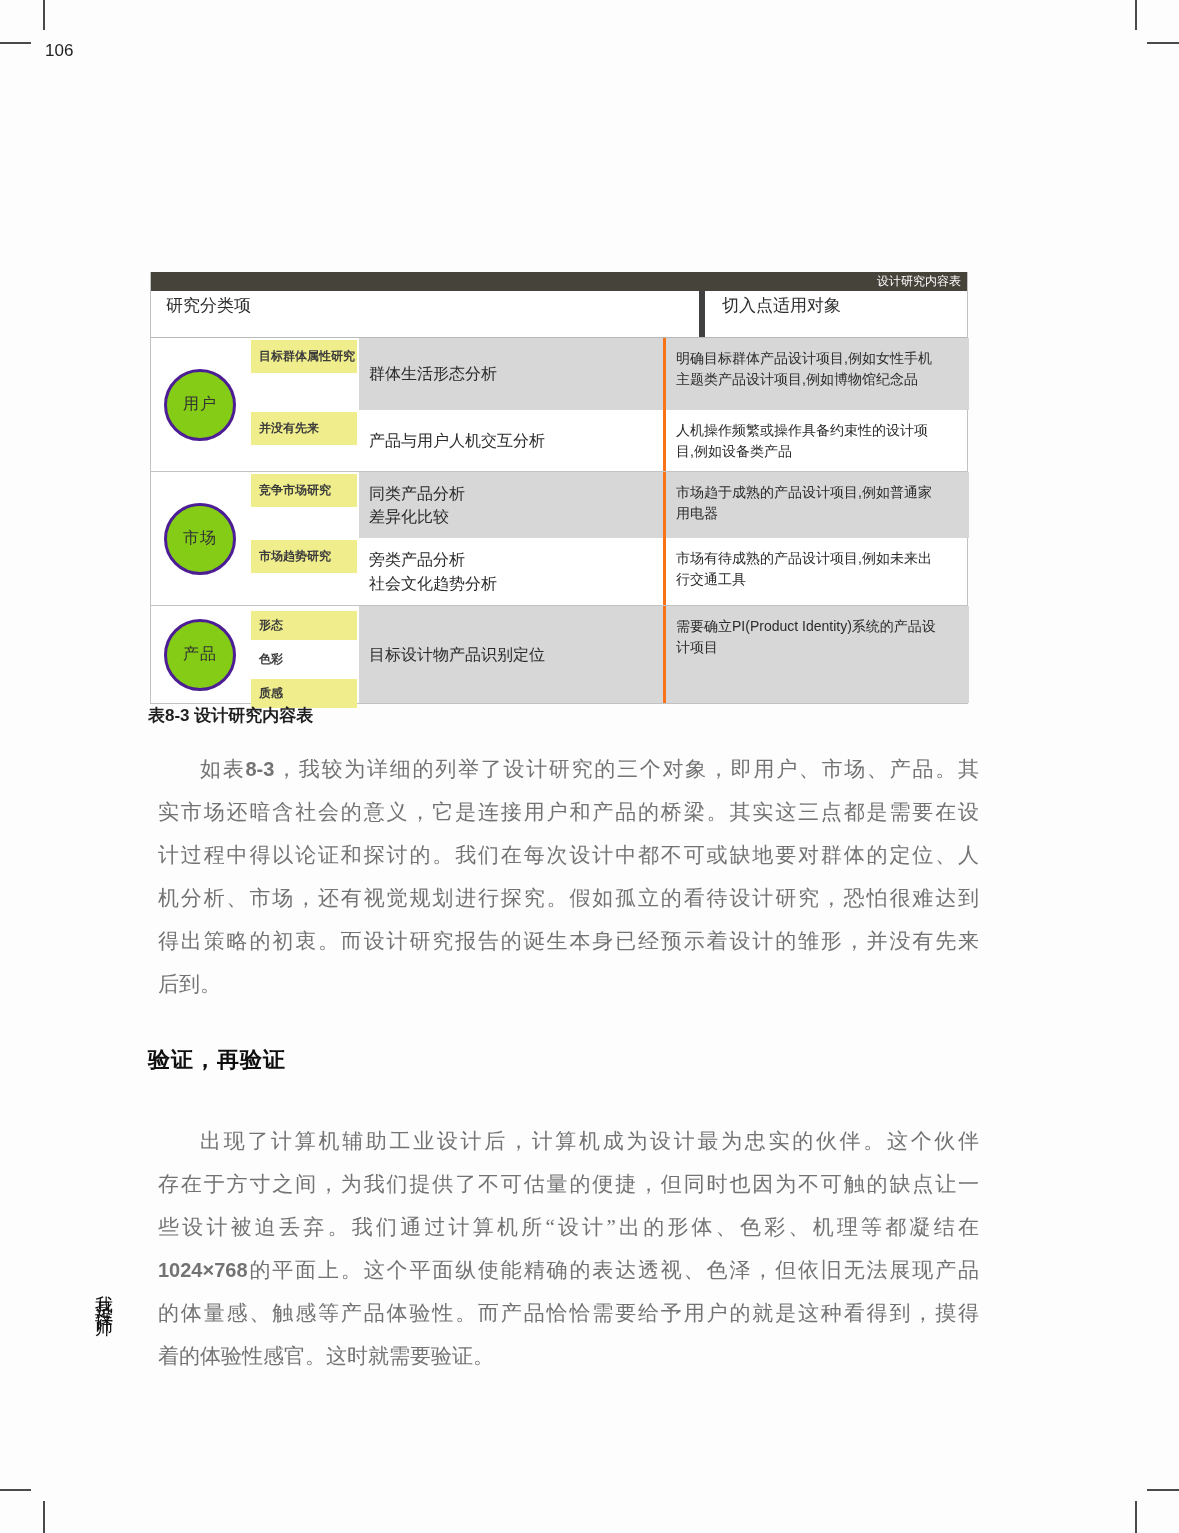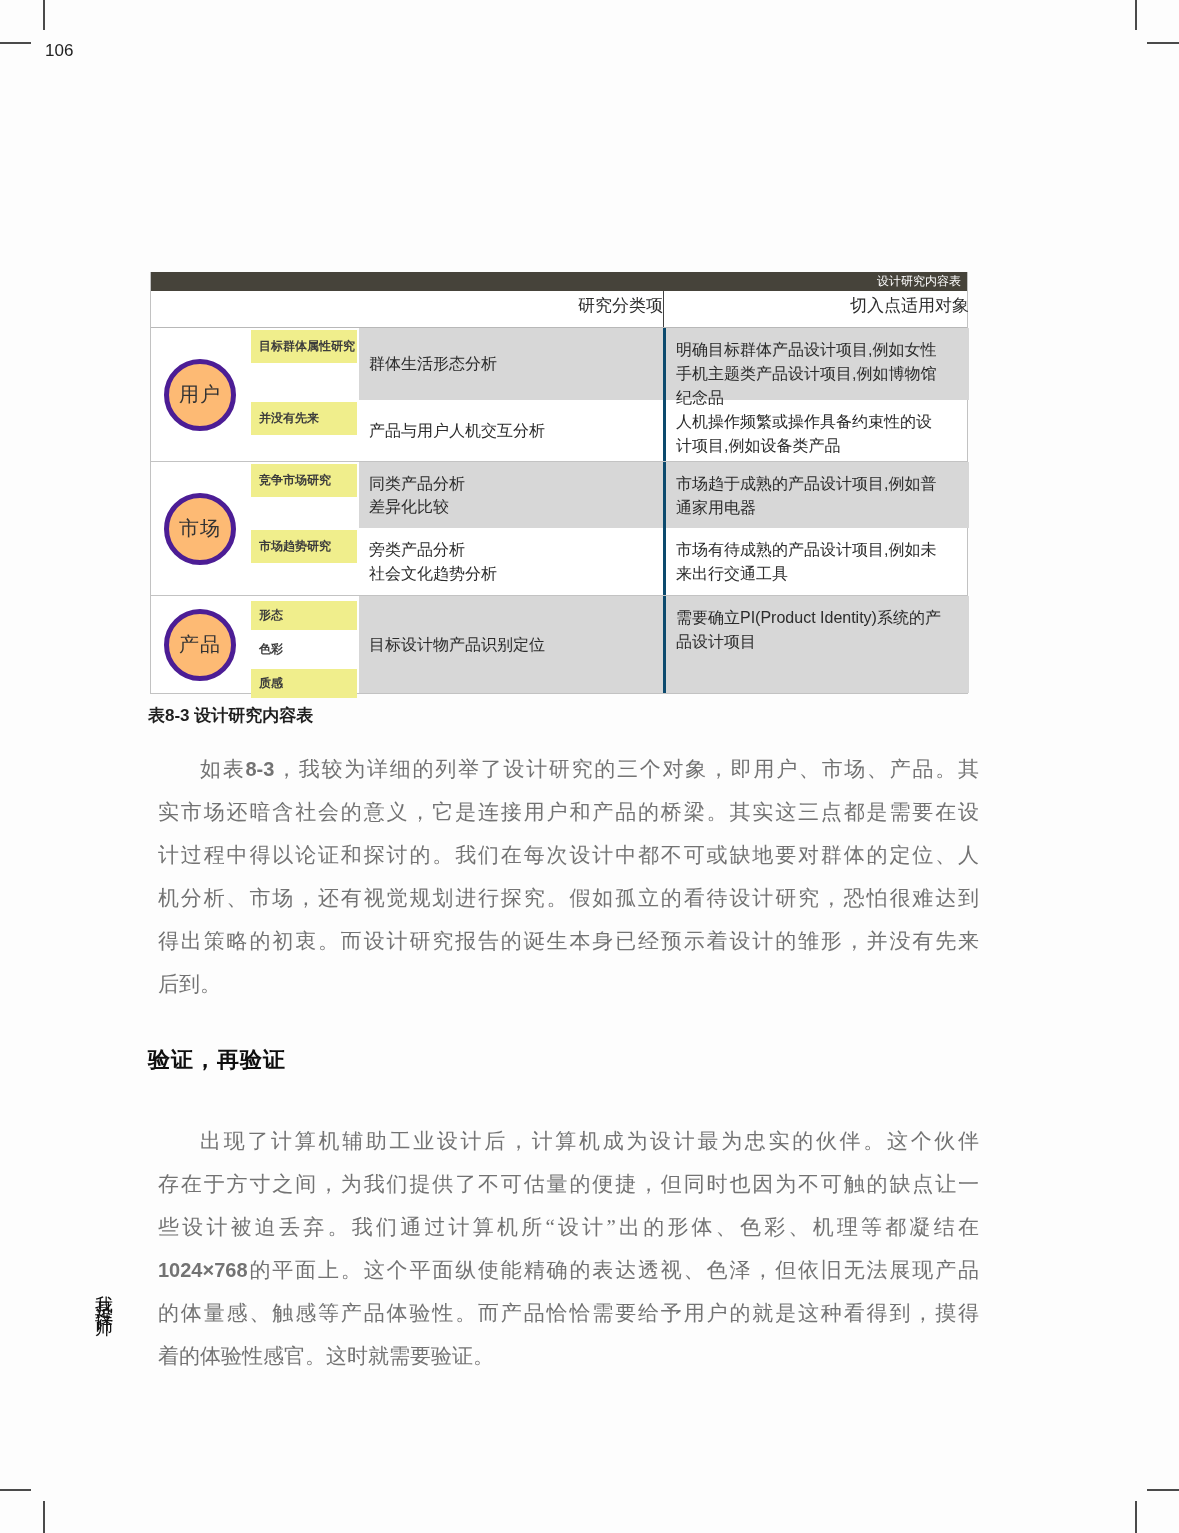--- a/index.html
+++ b/index.html
@@ -9,41 +9,41 @@
   
   .cm { position:absolute; background:#4a4a4a; }
 
   .pageno { position:absolute; left:45px; top:41px; font-size:17px; color:#222; }
 
   
   .dtable { position:absolute; left:150px; top:272px; width:818px; background:#fff;
             border:1px solid #c2c2c2; border-top:none; }
   .tbar { height:19px; background:#46433a; color:#fff; font-size:12px; line-height:19px;
           text-align:right; padding-right:6px; }
-  .thead { display:grid; grid-template-columns:512px 306px; height:37px; border-bottom:1px solid #b8b8b8;text-align:right; }
+  .thead { display:grid; grid-template-columns:512px 306px; height:47px; border-bottom:1px solid #b8b8b8; }
   .hcell { font-size:17px; color:#2d2d2d; line-height:30px; padding-left:15px; }
-  .hcell.right { border-left:1px solid #404040; padding-left:4px; }
+  .hcell.right { border-left:6px solid #404040; padding-left:17px;margin-left:36px; }
 
   .tgroup { display:grid; grid-template-columns:98px 110px 304px 306px; border-top:1px solid #c3c3c3; }
   .tgroup.g1 { grid-template-rows:72px 61px; border-top:none; }
   .tgroup.g2 { grid-template-rows:66px 67px; }
   .tgroup.g3 { grid-template-rows:97px; }
 
   .ccell { grid-column:1; grid-row:1 / -1; display:flex; align-items:center; justify-content:center; background:#fff; }
-  .circle { width:72px; height:72px; border-radius:50%; background:#fdba74; border:5px solid #4c1d95;
-            display:flex; align-items:center; justify-content:center; font-size:20px; color:#333; letter-spacing:1px; }
+  .circle { width:72px; height:72px; border-radius:50%; background:#84cc16; border:3px solid #4c1d95;
+            display:flex; align-items:center; justify-content:center; font-size:16px; color:#333; letter-spacing:1px; }
   .lcell { background:#fff; }
   .chip { margin:2px 2px 0; background:#f0ee8c; font-size:12px; font-weight:700; color:#3c3c3c;
           padding:8px 2px 8px 8px; }
   .g3 .chip { padding:6px 2px 6px 8px; margin-top:5px; }
   .chip.white { background:#fff; }
   .mcell { display:flex; flex-direction:column; justify-content:center; padding-left:10px;
            font-size:16px; color:#2b2b2b; line-height:1.45; white-space:pre-line; }
-  .tcell { padding:10px 28px 0 10px; font-size:16px; color:#2b2b2b; line-height:1.5;
-           border-left:3px solid #0c4a6e; }
+  .tcell { padding:10px 28px 0 10px; font-size:14px; color:#2b2b2b; line-height:1.5;
+           border-left:3px solid #f97316; }
   .shaded { background:#d7d7d7; }
 
   .caption { position:absolute; top:704px; left:148px; width:820px; text-align:left;
              font-weight:700; font-size:17px; color:#1f1f1f; }
 
   
   .para { position:absolute; left:158px; width:821px; color:#737373;
           font-family:"Liberation Serif","DejaVu Serif",serif; }
   .p1 { top:748px; } .p2 { top:1120px; }
   .pline { height:43px; line-height:43px; font-size:21px; text-align:justify; text-align-last:justify; }

